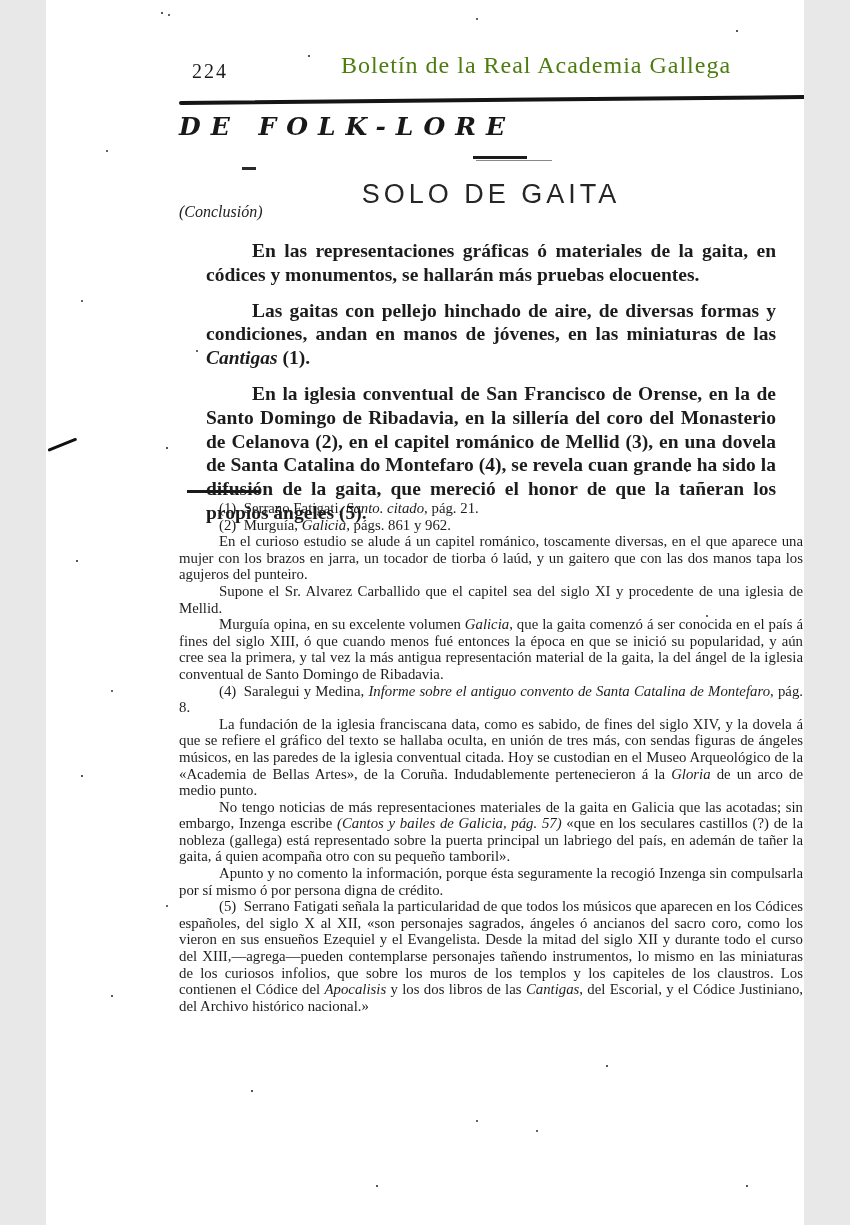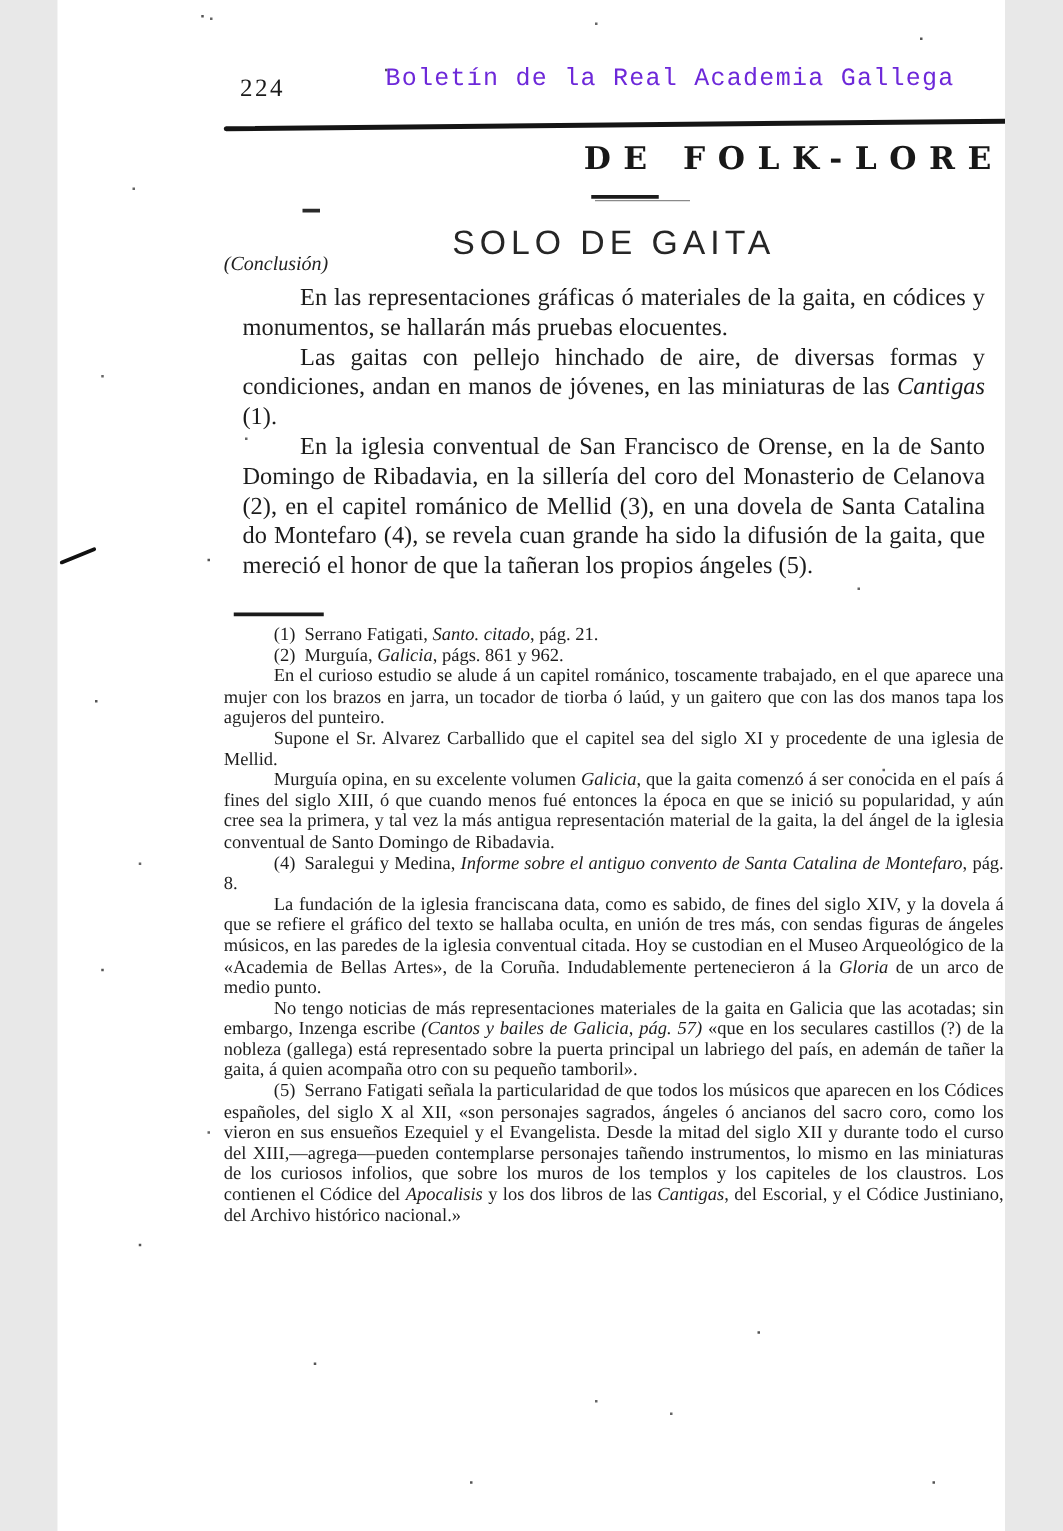--- a/index.html
+++ b/index.html
@@ -24,51 +24,52 @@
       35px 775px 0 #555, 120px 905px 0 #666, 795px 870px 0 #555, 65px 995px 0 #555,
       560px 1065px 0 #555, 430px 1120px 0 #666, 330px 1185px 0 #555, 700px 1185px 0 #555,
       805px 1120px 0 #555, 490px 1130px 0 #666, 205px 1090px 0 #555, 760px 1035px 0 #555,
       660px 615px 0 #666, 150px 350px 0 #666;
   }
 
   
   .page-number{position:absolute;left:146px;top:60px;font-size:20px;letter-spacing:2px;}
   .journal-title{
     position:absolute;left:250px;top:52px;width:480px;text-align:center;
-    font-family:Liberation Mono, monospace;font-size:20px;letter-spacing:1px;color:#6d28d9;
+    font-family:Liberation Serif, serif;font-size:24px;letter-spacing:1px;color:#4d7c0f;
   }
   .header-rule{
     position:absolute;left:133px;top:101px;width:633px;height:4px;background:#151515;
     transform:rotate(-0.55deg);transform-origin:left center;border-radius:2px;
   }
   .margin-dash{position:absolute;left:196px;top:167px;width:14px;height:3px;background:#2a2a2a;}
 
   
   .section-title{
-    position:absolute;left:133px;top:112px;width:624px;text-align:right;
+    position:absolute;left:133px;top:112px;width:624px;text-align:left;
     font-family:"DejaVu Serif",serif;font-weight:bold;font-size:25px;letter-spacing:10px;
     color:#181818;
+    font-style:italic;
   }
   .title-divider{position:absolute;left:427px;top:156px;width:54px;height:3px;background:#1b1b1b;}
   .title-divider::after{content:"";position:absolute;left:3px;top:4px;width:76px;height:1px;background:#8a8a8a;}
   .article-title{
     position:absolute;left:133px;top:167px;width:624px;text-align:center;
     font-family:"Liberation Sans",sans-serif;font-size:27px;letter-spacing:4px;color:#262626;margin-top:12px;
   }
   .article-subtitle{
     position:absolute;left:133px;top:203px;width:624px;
     font-style:italic;font-size:16px;color:#222;
   }
 
   
   .body-text{
     position:absolute;left:148px;top:227px;width:594px;
     font-size:19.5px;line-height:23.8px;text-align:justify;color:#1c1c1c;
   }
-  .bpara{margin:0;text-indent:46px;}
+  .bpara{margin:12px;text-indent:46px;font-weight:bold;}
 
   
   .fn-sep{position:absolute;left:141px;top:490px;width:72px;height:3px;background:#1b1b1b;}
   .footnotes{
     position:absolute;left:133px;top:500px;width:624px;
     font-size:14.8px;line-height:16.6px;text-align:justify;color:#1d1d1d;
   }
   .fpara{margin:0;text-indent:40px;}
 
   
@@ -102,26 +103,27 @@
       <p class="bpara"><span>En las representaciones gráficas ó materiales de la gaita, en códices y monumentos, se hallarán más pruebas elocuentes.</span></p>
       <p class="bpara"><span>Las gaitas con pellejo hinchado de aire, de diversas formas y condiciones, andan en manos de jóvenes, en las miniaturas de las </span><i>Cantigas</i><span> (1).</span></p>
       <p class="bpara"><span>En la iglesia conventual de San Francisco de Orense, en la de Santo Domingo de Ribadavia, en la sillería del coro del Monasterio de Celanova (2), en el capitel románico de Mellid (3), en una dovela de Santa Catalina do Montefaro (4), se revela cuan grande ha sido la difusión de la gaita, que mereció el honor de que la tañeran los propios ángeles (5).</span></p>
     </div>
 
   <div class="fn-sep"></div>
 
   <div class="footnotes">
       <p class="fpara"><span>(1) Serrano Fatigati, </span><i>Santo. citado</i><span>, pág. 21.</span></p>
       <p class="fpara"><span>(2) Murguía, </span><i>Galicia</i><span>, págs. 861 y 962.</span></p>
-      <p class="fpara"><span>En el curioso estudio se alude á un capitel románico, toscamente trabajado, en el que aparece una mujer con los brazos en jarra, un tocador de tiorba ó laúd, y un gaitero que con las dos manos tapa los agujeros del punteiro.</span></p>
+      <p class="fpara"><span>En el curioso estudio se alude á un capitel románico, toscamente diversas, en el que aparece una mujer con los brazos en jarra, un tocador de tiorba ó laúd, y un gaitero que con las dos manos tapa los agujeros del punteiro.</span></p>
       <p class="fpara"><span>Supone el Sr. Alvarez Carballido que el capitel sea del siglo XI y procedente de una iglesia de Mellid.</span></p>
       <p class="fpara"><span>Murguía opina, en su excelente volumen </span><i>Galicia</i><span>, que la gaita comenzó á ser conocida en el país á fines del siglo XIII, ó que cuando menos fué entonces la época en que se inició su popularidad, y aún cree sea la primera, y tal vez la más antigua representación material de la gaita, la del ángel de la iglesia conventual de Santo Domingo de Ribadavia.</span></p>
       <p class="fpara"><span>(4) Saralegui y Medina, </span><i>Informe sobre el antiguo convento de Santa Catalina de Montefaro</i><span>, pág. 8.</span></p>
       <p class="fpara"><span>La fundación de la iglesia franciscana data, como es sabido, de fines del siglo XIV, y la dovela á que se refiere el gráfico del texto se hallaba oculta, en unión de tres más, con sendas figuras de ángeles músicos, en las paredes de la iglesia conventual citada. Hoy se custodian en el Museo Arqueológico de la «Academia de Bellas Artes», de la Coruña. Indudablemente pertenecieron á la </span><i>Gloria</i><span> de un arco de medio punto.</span></p>
       <p class="fpara"><span>No tengo noticias de más representaciones materiales de la gaita en Galicia que las acotadas; sin embargo, Inzenga escribe </span><i>(Cantos y bailes de Galicia, pág. 57)</i><span> «que en los seculares castillos (?) de la nobleza (gallega) está representado sobre la puerta principal un labriego del país, en ademán de tañer la gaita, á quien acompaña otro con su pequeño tamboril».</span></p>
+      <p class="fpara"><span>Apunto y no comento la información, porque ésta seguramente la recogió Inzenga sin compulsarla por sí mismo ó por persona digna de crédito.</span></p>
       <p class="fpara"><span>(5) Serrano Fatigati señala la particularidad de que todos los músicos que aparecen en los Códices españoles, del siglo X al XII, «son personajes sagrados, ángeles ó ancianos del sacro coro, como los vieron en sus ensueños Ezequiel y el Evangelista. Desde la mitad del siglo XII y durante todo el curso del XIII,—agrega—pueden contemplarse personajes tañendo instrumentos, lo mismo en las miniaturas de los curiosos infolios, que sobre los muros de los templos y los capiteles de los claustros. Los contienen el Códice del </span><i>Apocalisis</i><span> y los dos libros de las </span><i>Cantigas</i><span>, del Escorial, y el Códice Justiniano, del Archivo histórico nacional.»</span></p>
     </div>
 
   <div class="slash"></div>
   <div class="gutter-thin"></div>
   <div class="gutter-mid"></div>
   <div class="gutter-wide"></div>
 
 </div>
 

